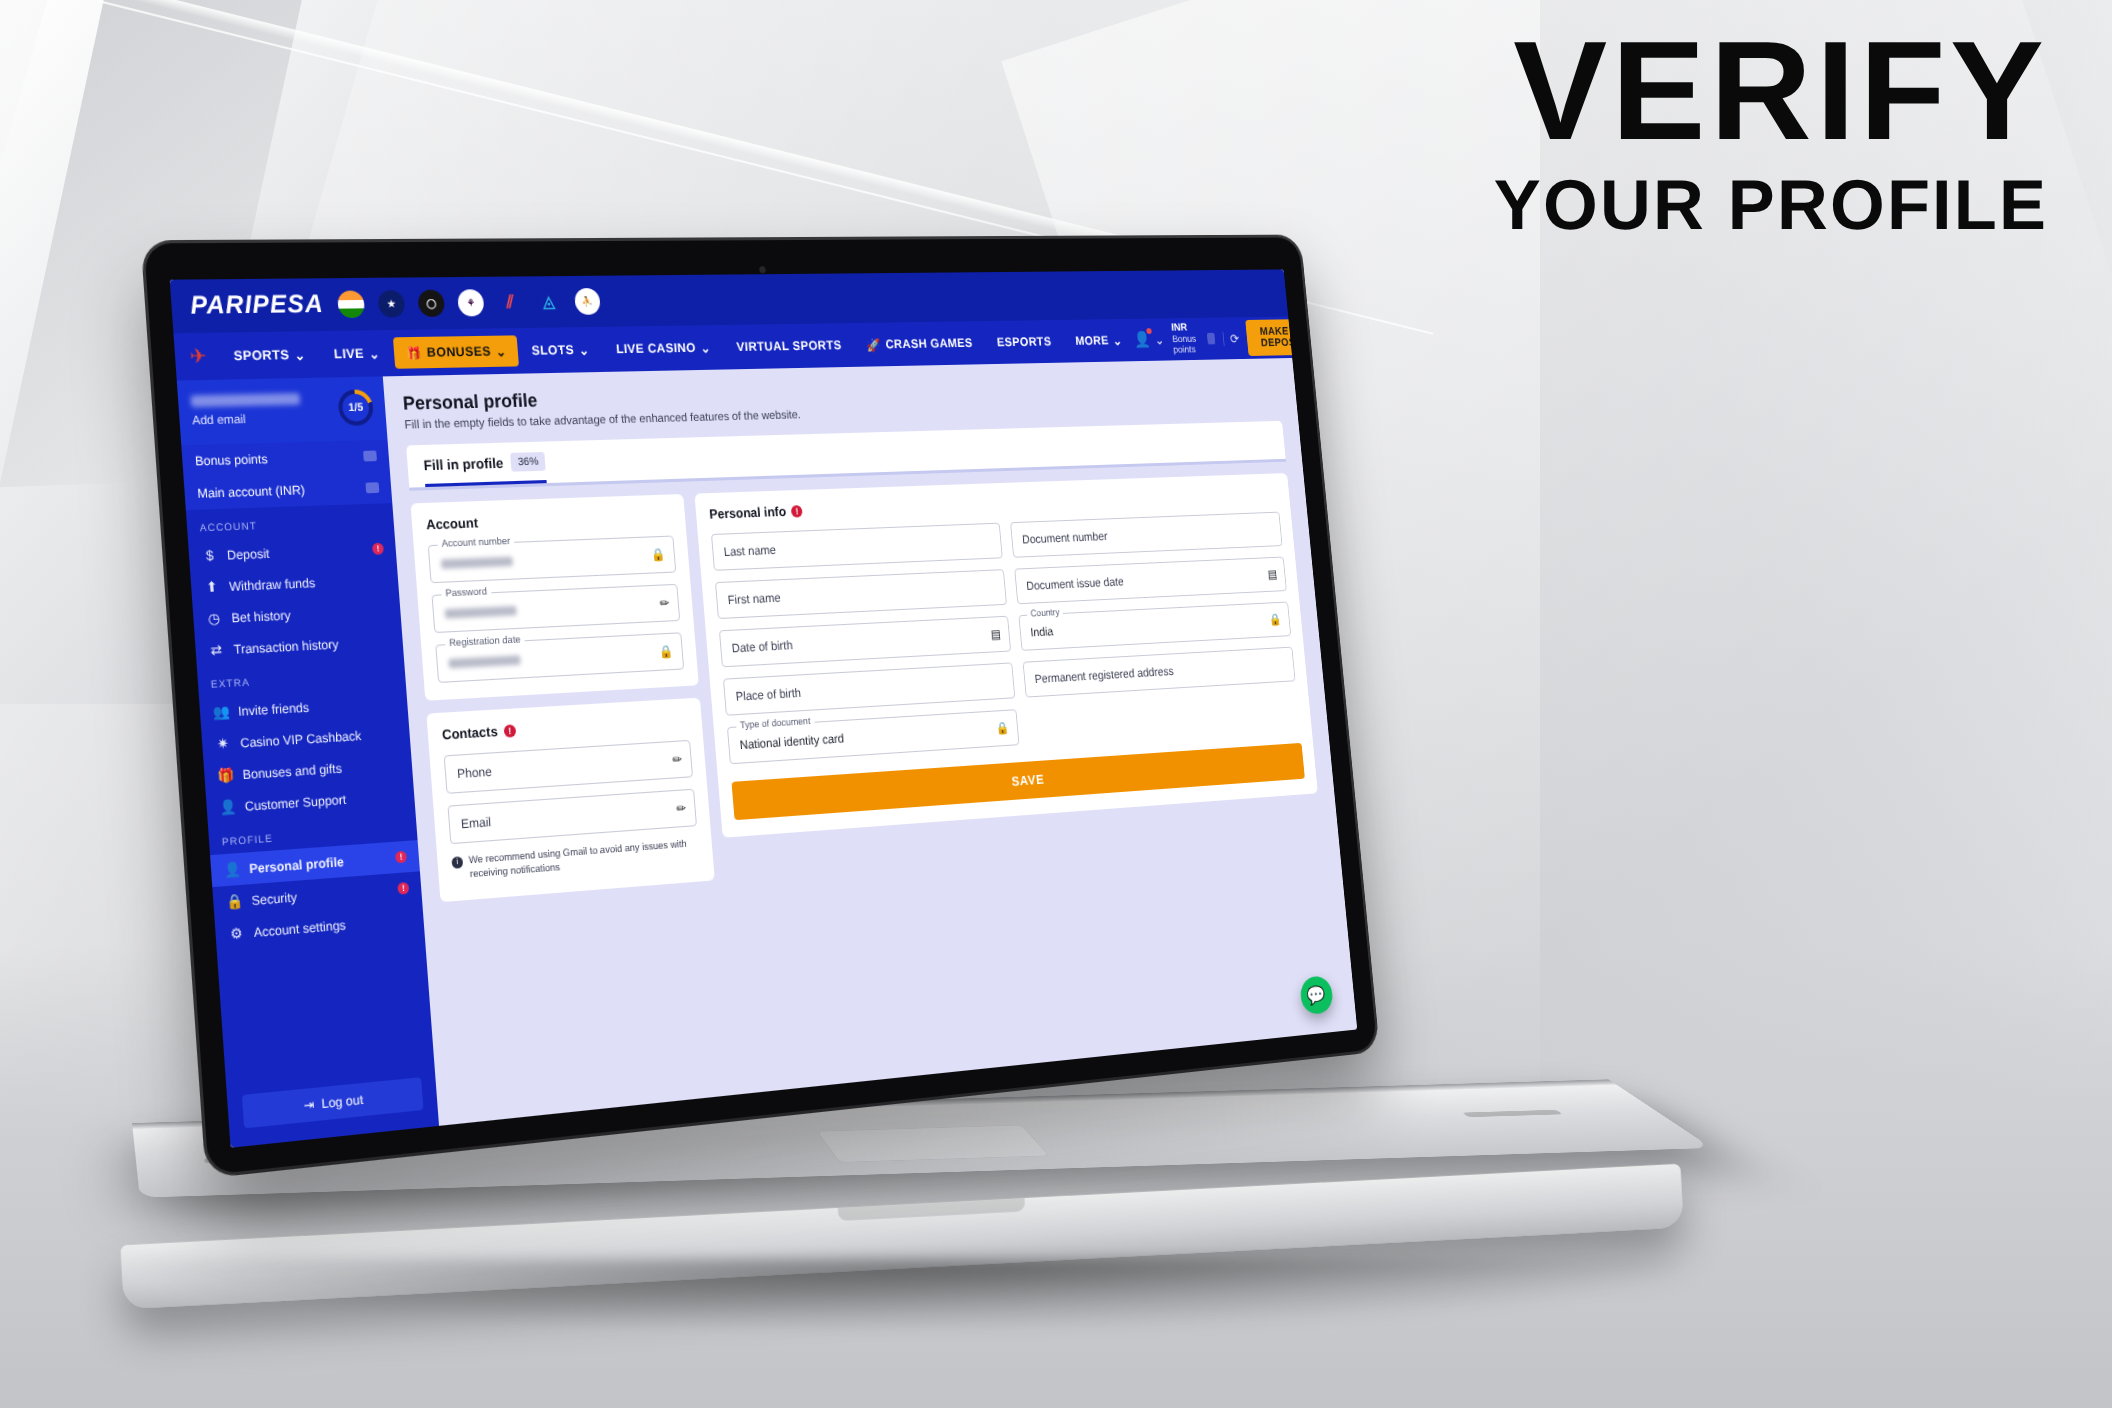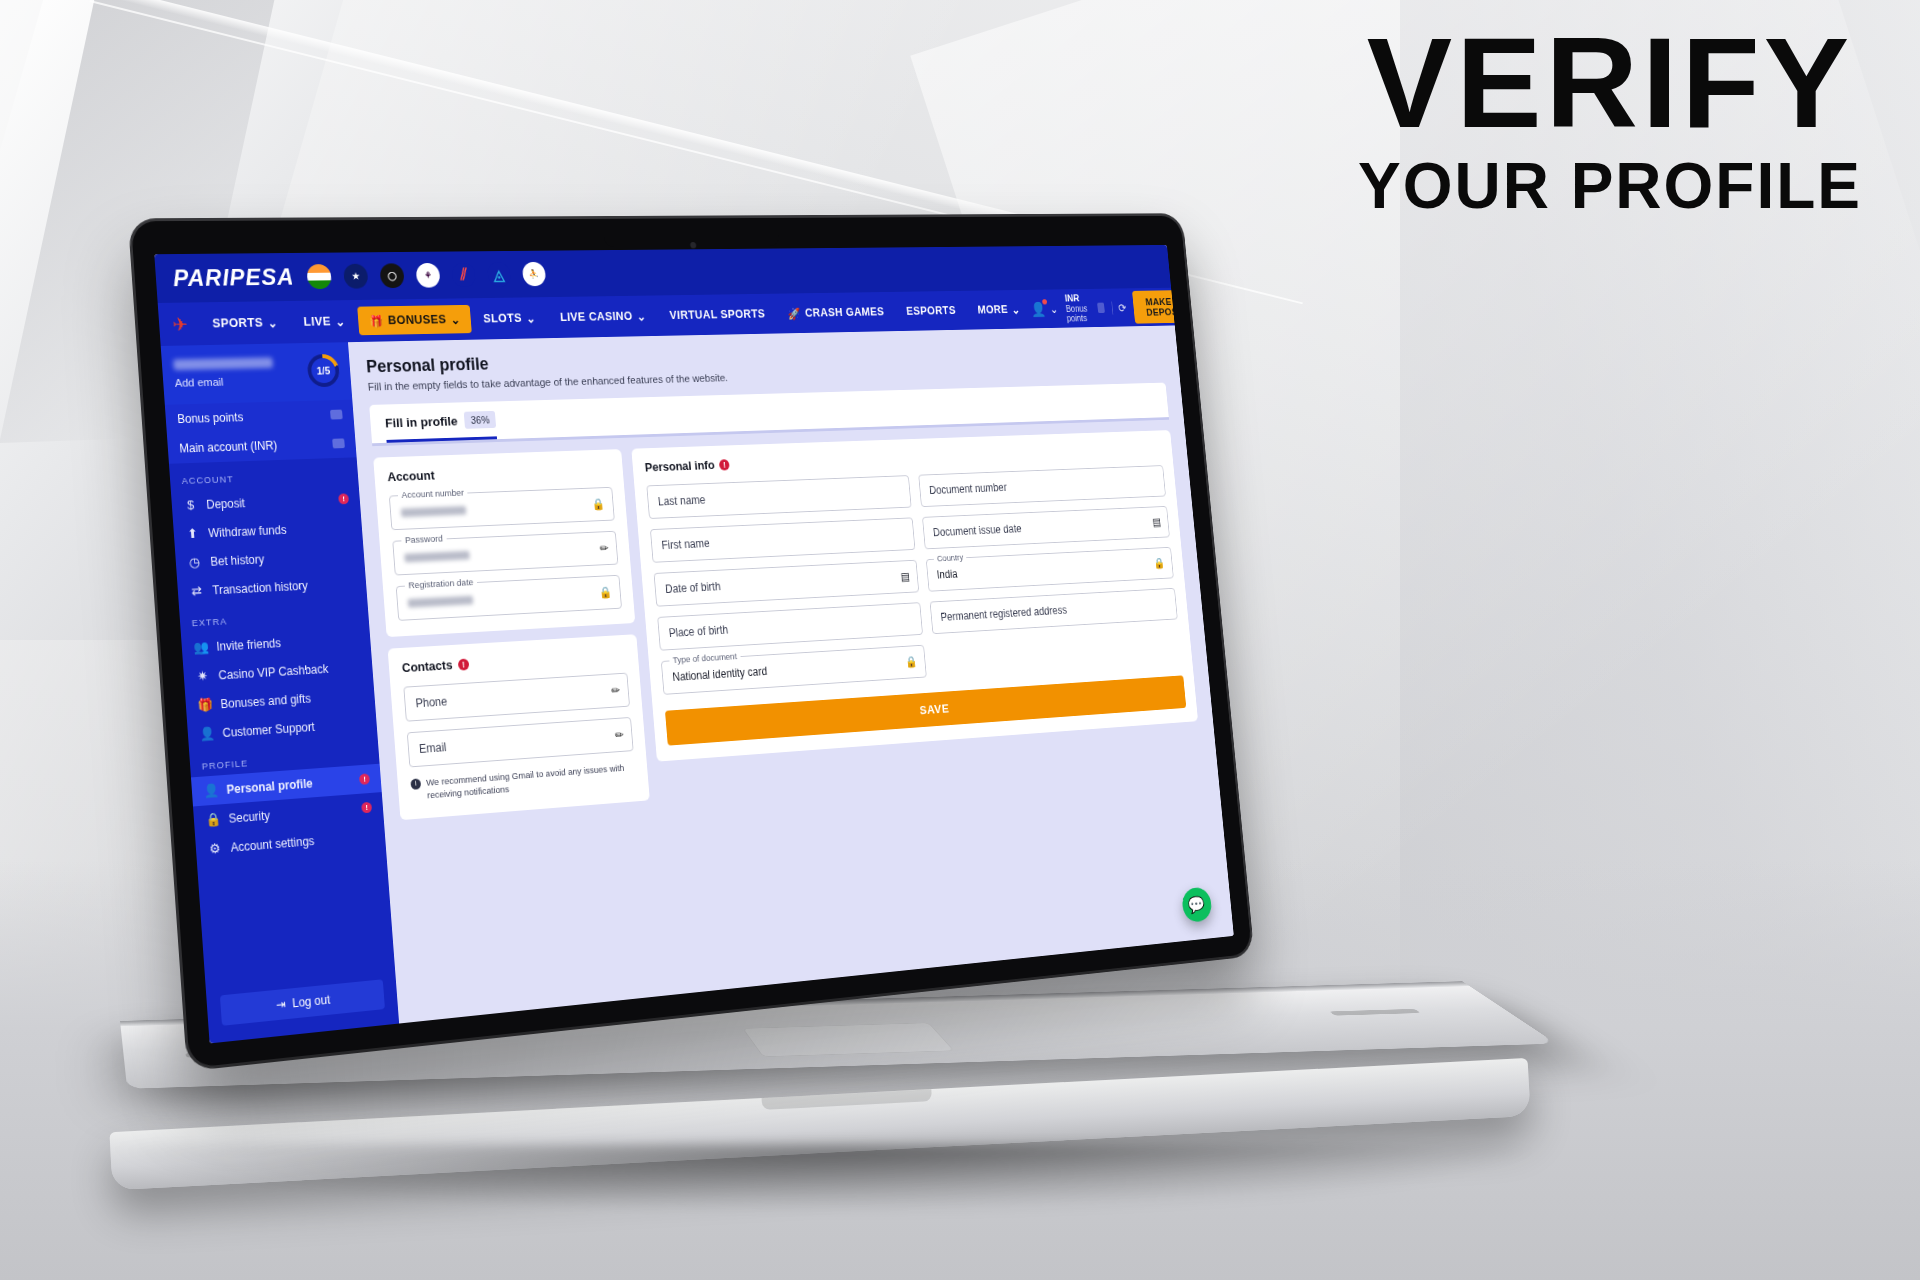--- a/index.html
+++ b/index.html
@@ -26,21 +26,21 @@
   #bg .diag{position:absolute;right:-100px;top:-120px;width:900px;height:1500px;
     background:linear-gradient(160deg,rgba(255,255,255,.55),rgba(255,255,255,0) 55%);
     transform:rotate(-18deg);}
   #bg .floor{position:absolute;left:0;bottom:0;width:100%;height:420px;
     background:linear-gradient(180deg,rgba(205,206,210,0) 0%,#cfd0d4 40%,#c3c4c8 100%);}
   #bg .vcorner{position:absolute;right:0;top:0;width:520px;height:1280px;
     background:linear-gradient(250deg,#e8e9eb 0%,#d4d5d9 50%,#cbccd0 100%);opacity:.7;}
 
   
   #headline{position:absolute;right:58px;top:18px;text-align:right;color:#0a0a0a;}
-  #headline .l1{font-size:128px;font-weight:bold;letter-spacing:4px;line-height:1.02;text-align:center;}
+  #headline .l1{font-size:128px;font-weight:bold;letter-spacing:4px;line-height:1.02;}
   #headline .l2{font-size:64px;font-weight:bold;letter-spacing:2px;line-height:1.05;margin-top:4px;}
 
   
   #laptop{position:absolute;left:120px;top:215px;width:1420px;height:1060px;}
 
   
   .screen-wrap{position:absolute;left:40px;top:0;width:1250px;height:850px;
     transform:perspective(2100px) rotateY(14deg) rotateX(4deg) rotateZ(-3.1deg);
     transform-origin:left center;}
   .bezel{position:absolute;inset:0;background:#0b0b0d;border-radius:26px;

